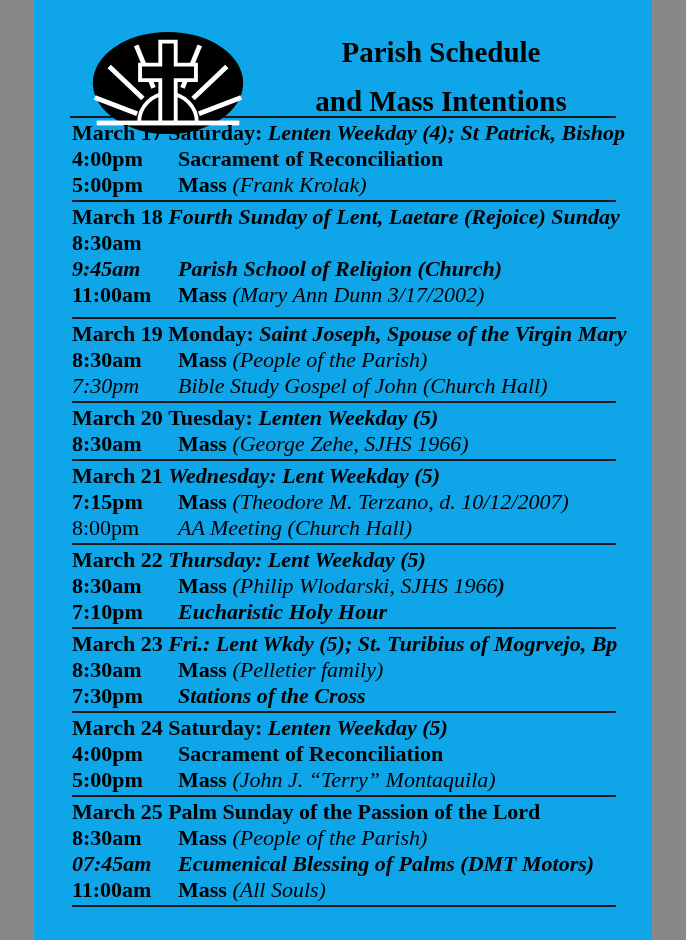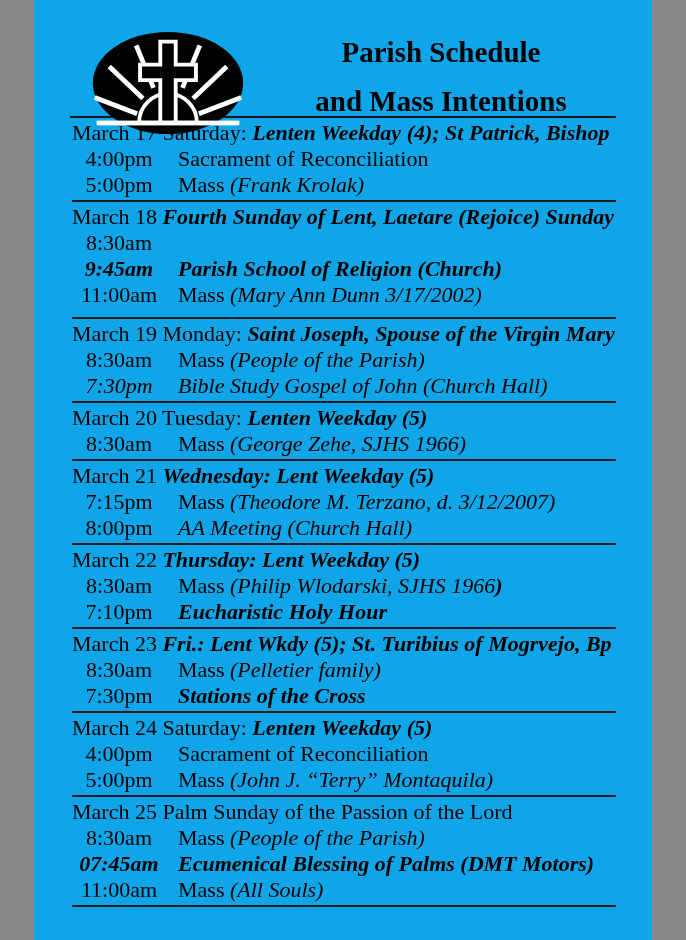--- a/index.html
+++ b/index.html
@@ -13,23 +13,23 @@
   .logo{width:156px;height:106px;flex:none;}
   .titles{width:366px;margin-left:12px;text-align:center;font-weight:bold;font-size:29px;padding-top:6px;}
   .titles .t1{margin:0 0 16px 0;}
   .titles .t2{margin:12px;}
   .rule{border-top:2px solid #1b1b1b;margin:2px 0 2px 0;height:0;}
   .head-rule{margin:0 36px;}
   
   main{padding:2px 36px 0 38px;font-size:22px;line-height:26px;}
   .day-head{white-space:nowrap;}
   .event-row{display:flex;white-space:nowrap;}
-  .time{width:94px;flex:none;text-align:center;}
+  .time{width:94px;flex:none;text-align:left;}
   .desc{margin-left:12px;}
-  .st-b{font-weight:normal;}
+  .st-b{font-weight:bold;}
   .st-bi{font-weight:bold;font-style:italic;}
   .st-i{font-style:italic;}
   .st-r{font-weight:normal;font-style:normal;}
   
   .day-section:nth-of-type(2) .rule{margin-top:9px;}
 </style>
 </head>
 <body>
 
 <div class="page">
@@ -103,21 +103,21 @@
         <div class="event-row">
           <span class="time st-b">8:30am</span>
           <span class="desc"><span class="seg st-b">Mass </span><span class="seg st-i">(George Zehe, SJHS 1966)</span></span>
         </div>
         <div class="rule"></div>
       </section>
       <section class="day-section">
         <div class="day-head"><span class="seg st-b">March 21</span> <span class="seg st-bi">Wednesday: Lent Weekday (5)</span></div>
         <div class="event-row">
           <span class="time st-b">7:15pm</span>
-          <span class="desc"><span class="seg st-b">Mass </span><span class="seg st-i">(Theodore M. Terzano, d. 3/12/2007)</span></span>
+          <span class="desc"><span class="seg st-b">Mass </span><span class="seg st-i">(Theodore M. Terzano, d. 10/12/2007)</span></span>
         </div>
         <div class="event-row">
           <span class="time st-r">8:00pm</span>
           <span class="desc"><span class="seg st-i">AA Meeting (Church Hall)</span></span>
         </div>
         <div class="rule"></div>
       </section>
       <section class="day-section">
         <div class="day-head"><span class="seg st-b">March 22</span> <span class="seg st-bi">Thursday: Lent Weekday (5)</span></div>
         <div class="event-row">

